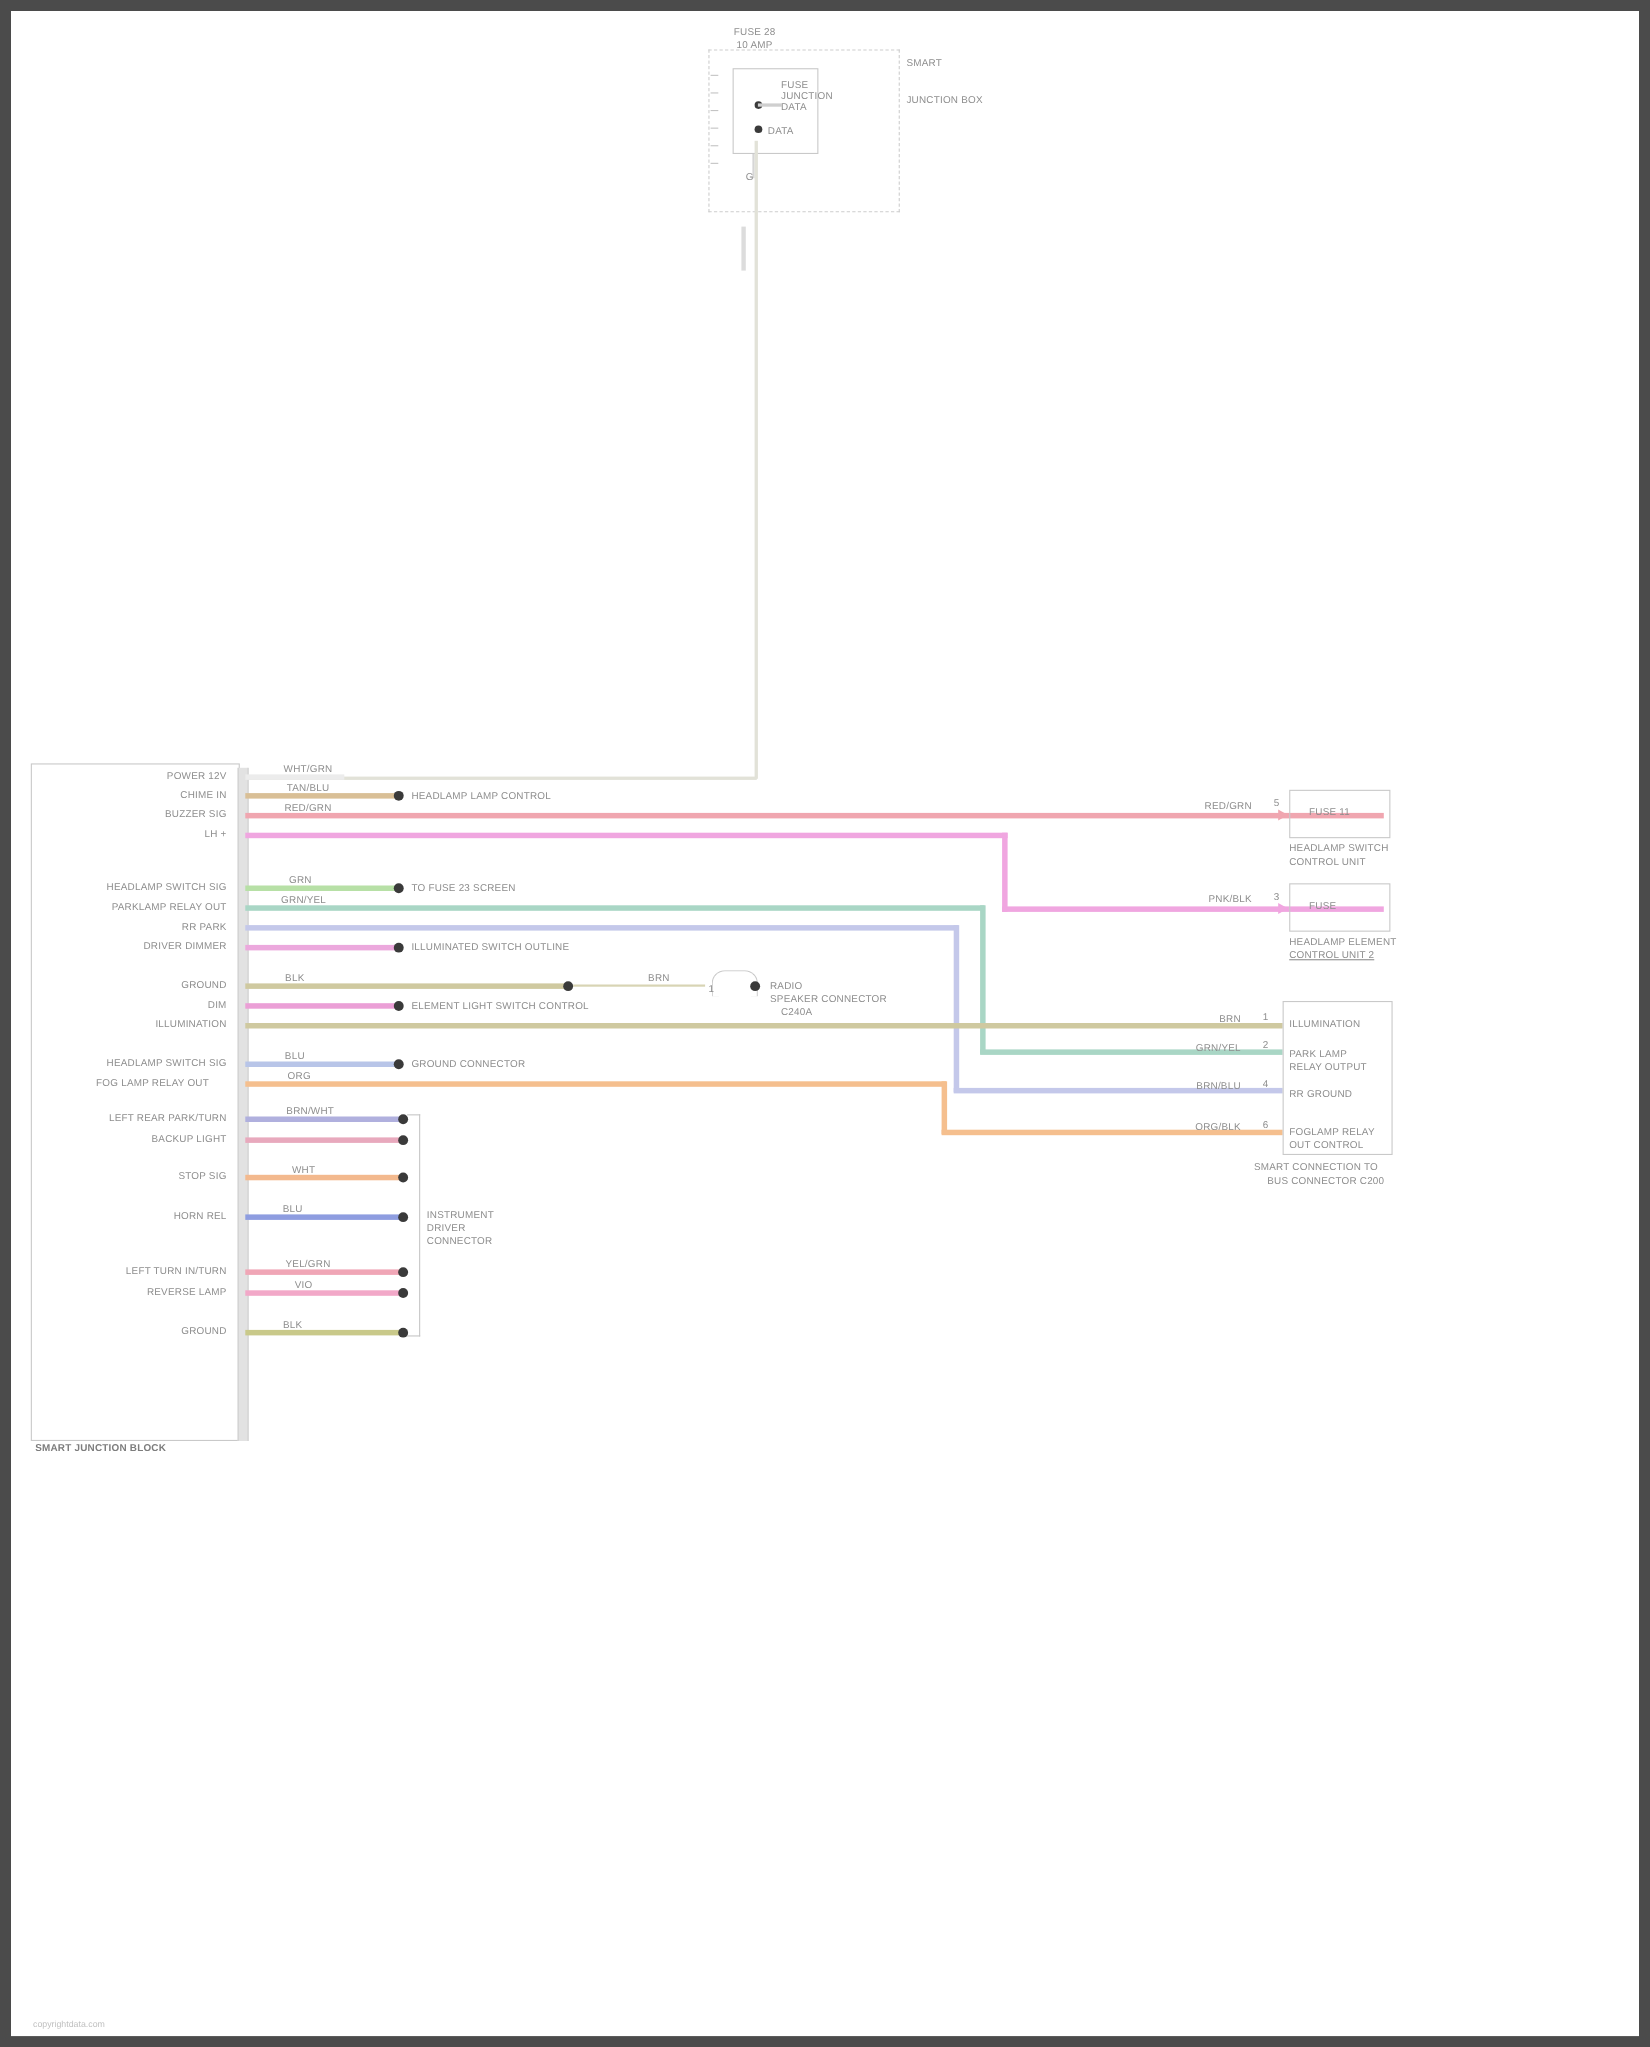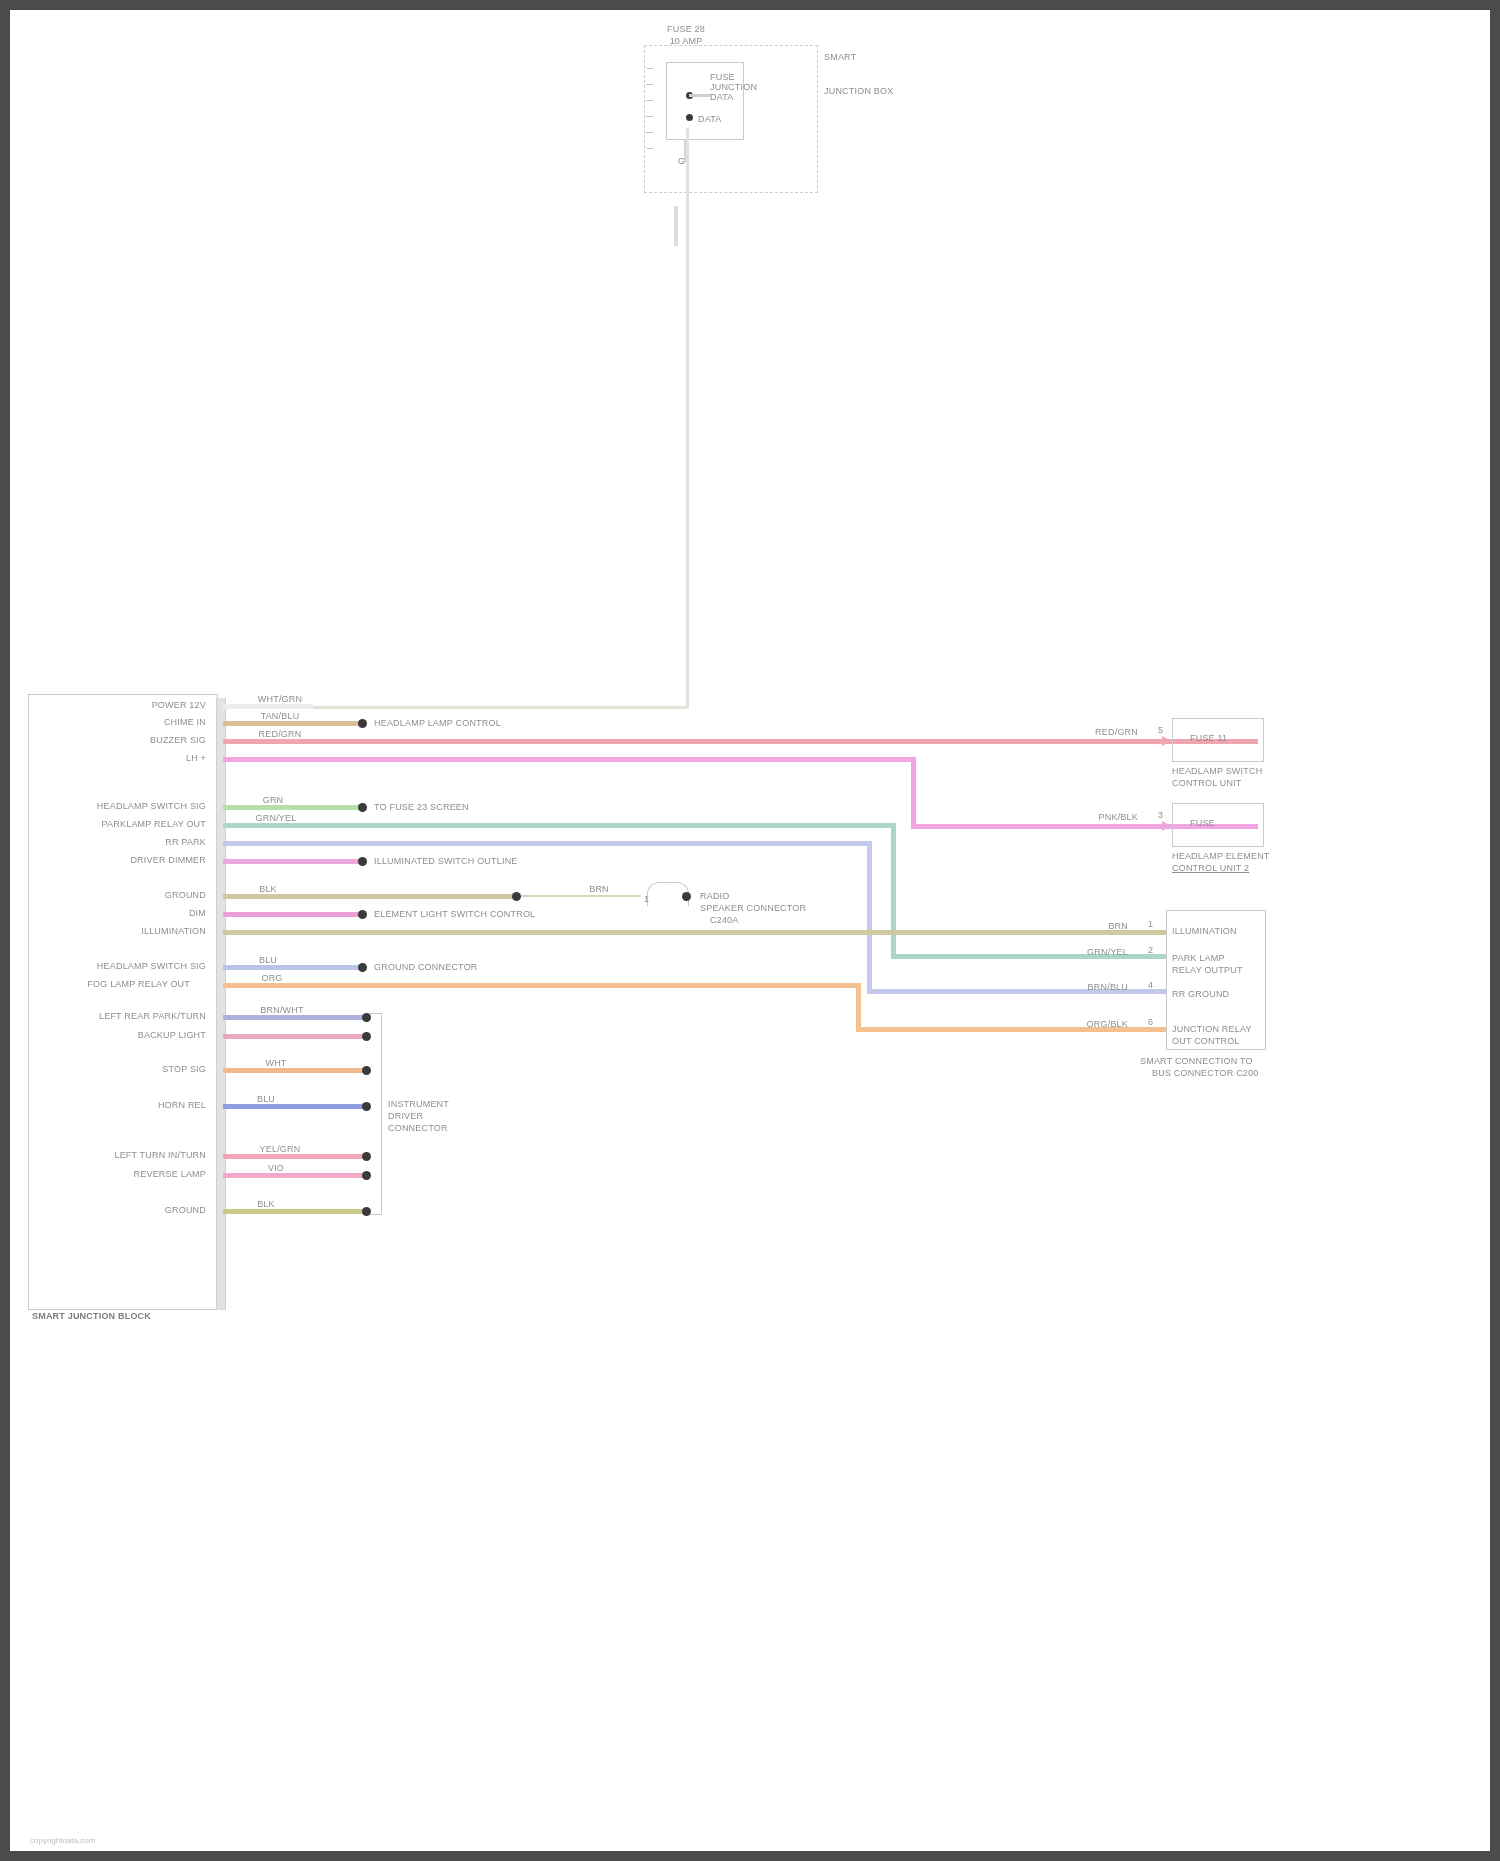--- a/index.html
+++ b/index.html
@@ -206,21 +206,21 @@
   <div class="lbl" style="left:1138px;top:935px;">2</div>
   <div class="lbl" style="left:1162px;top:943px;">PARK LAMP</div>
   <div class="lbl" style="left:1162px;top:955px;">RELAY OUTPUT</div>
 
   <div class="lbl r" style="left:1118px;top:972px;">BRN/BLU</div>
   <div class="lbl" style="left:1138px;top:970px;">4</div>
   <div class="lbl" style="left:1162px;top:979px;">RR  GROUND</div>
 
   <div class="lbl r" style="left:1118px;top:1009px;">ORG/BLK</div>
   <div class="lbl" style="left:1138px;top:1007px;">6</div>
-  <div class="lbl" style="left:1162px;top:1014px;">JUNCTION RELAY</div>
+  <div class="lbl" style="left:1162px;top:1014px;">FOGLAMP RELAY</div>
   <div class="lbl" style="left:1162px;top:1026px;">OUT CONTROL</div>
 
   <div class="lbl" style="left:1130px;top:1046px;">SMART CONNECTION TO</div>
   <div class="lbl" style="left:1142px;top:1058px;">BUS CONNECTOR C200</div>
 
   <div class="footer" style="left:20px;top:1826px;">copyrightdata.com</div>
 
 </div>
 </div>
 

